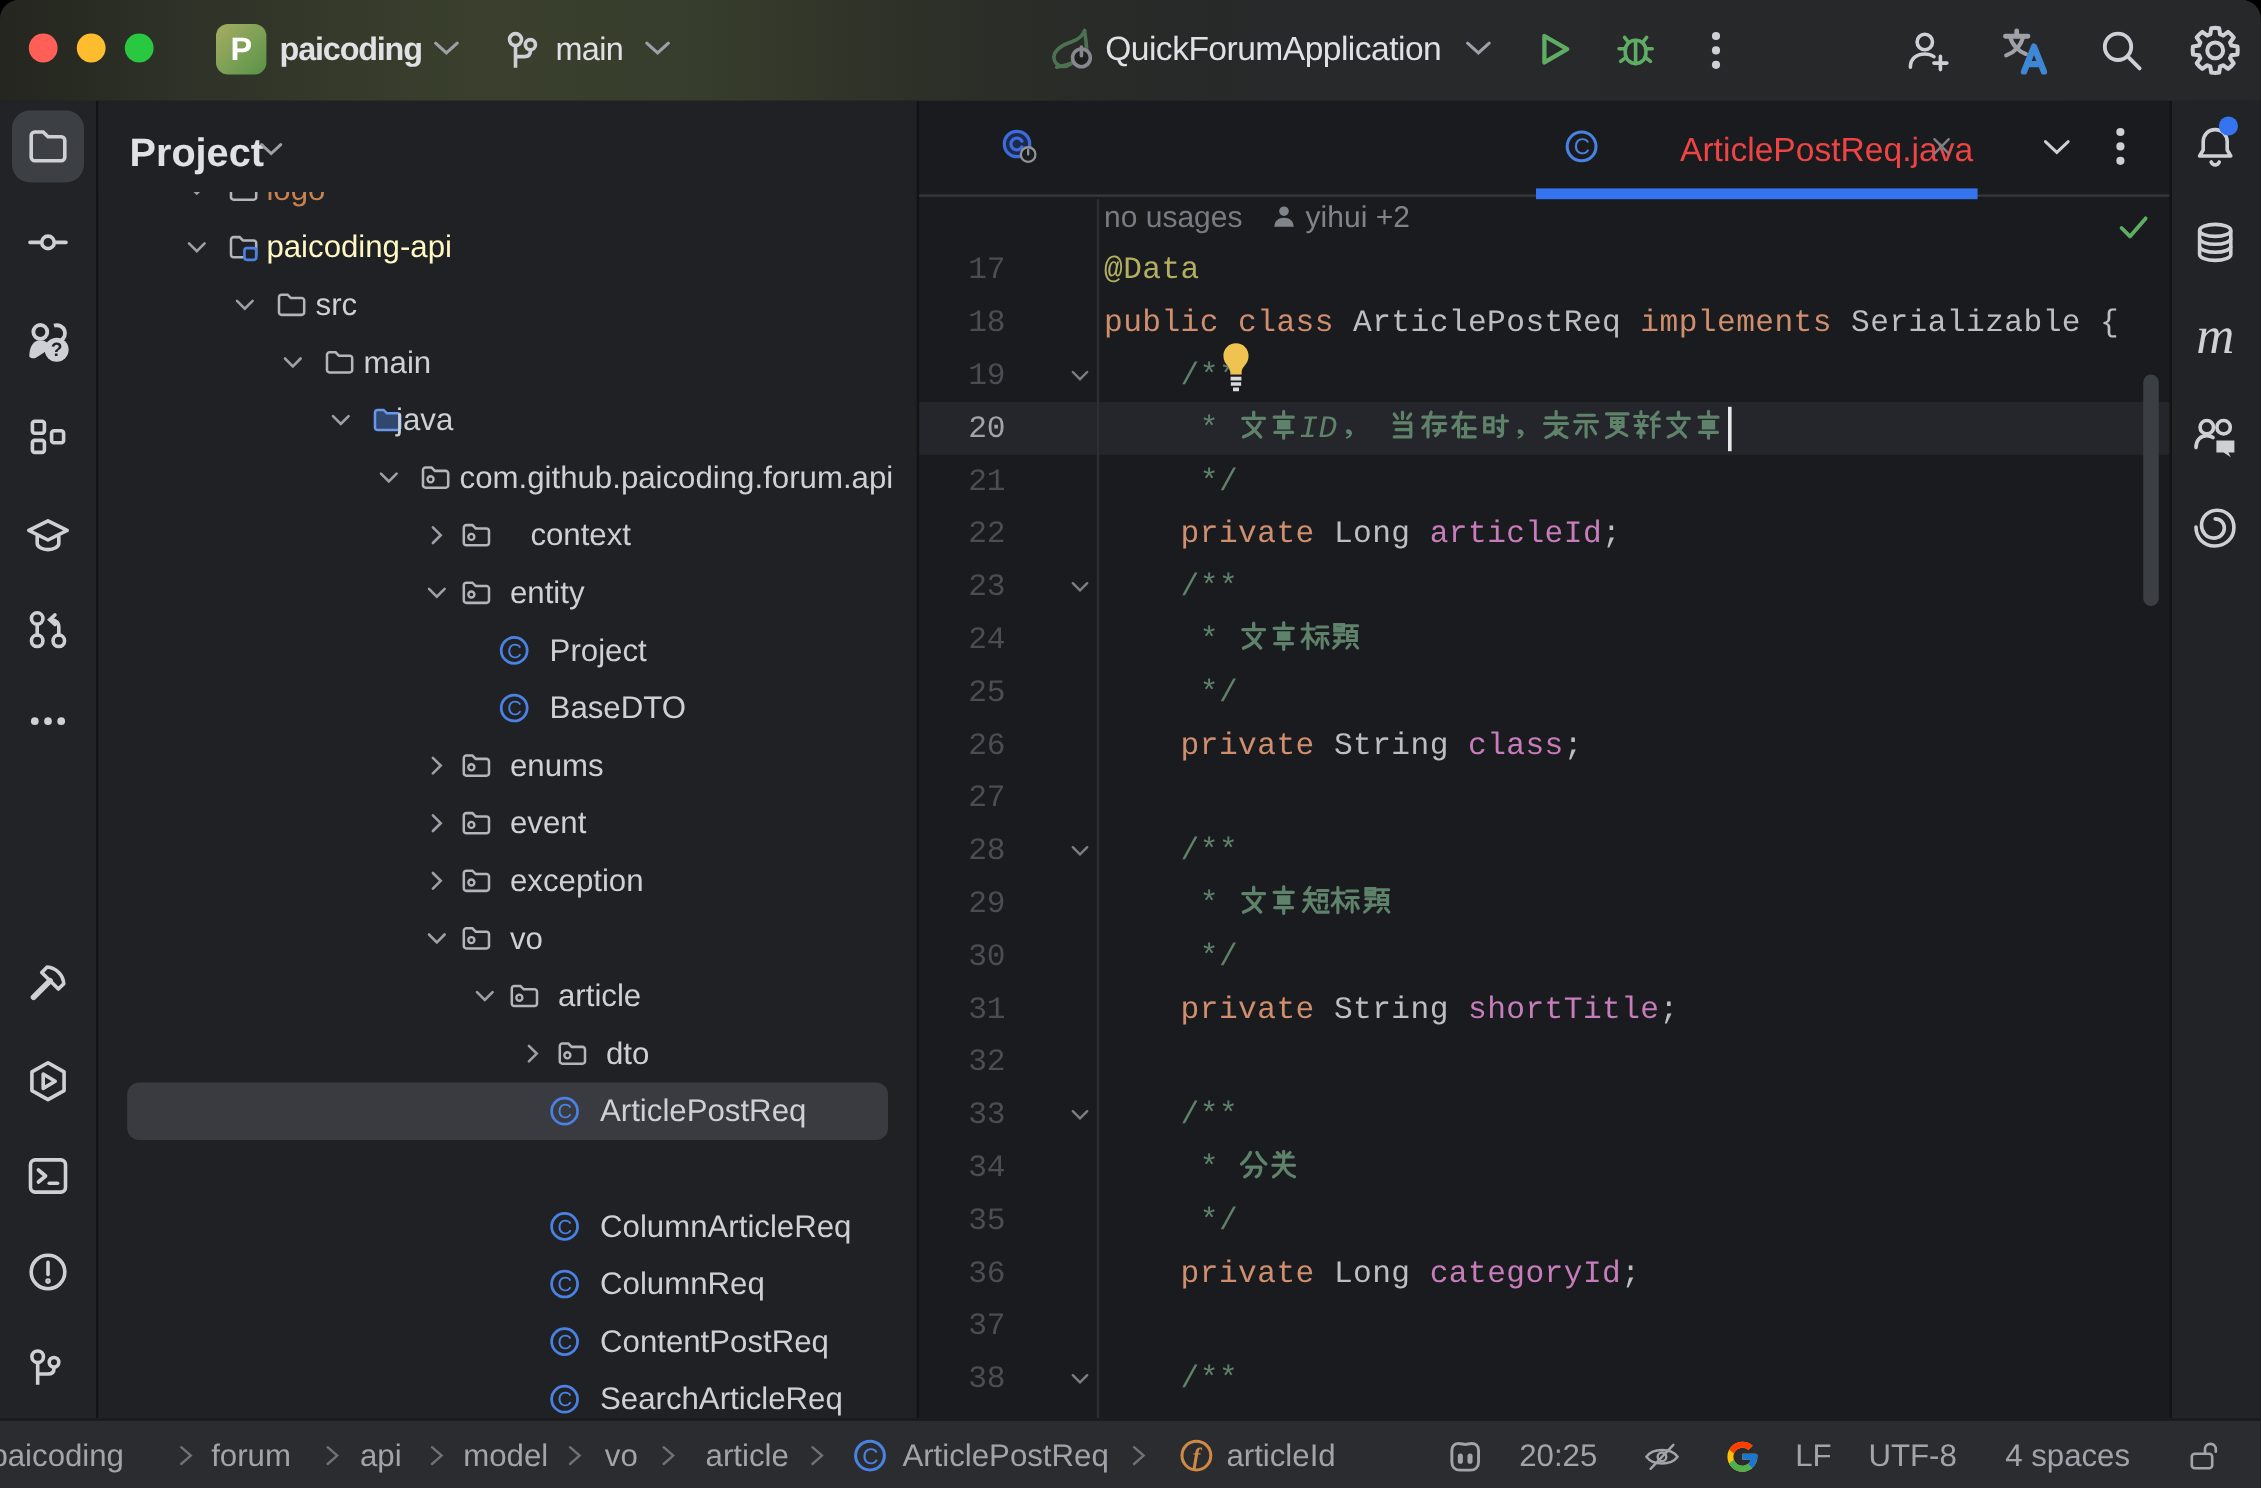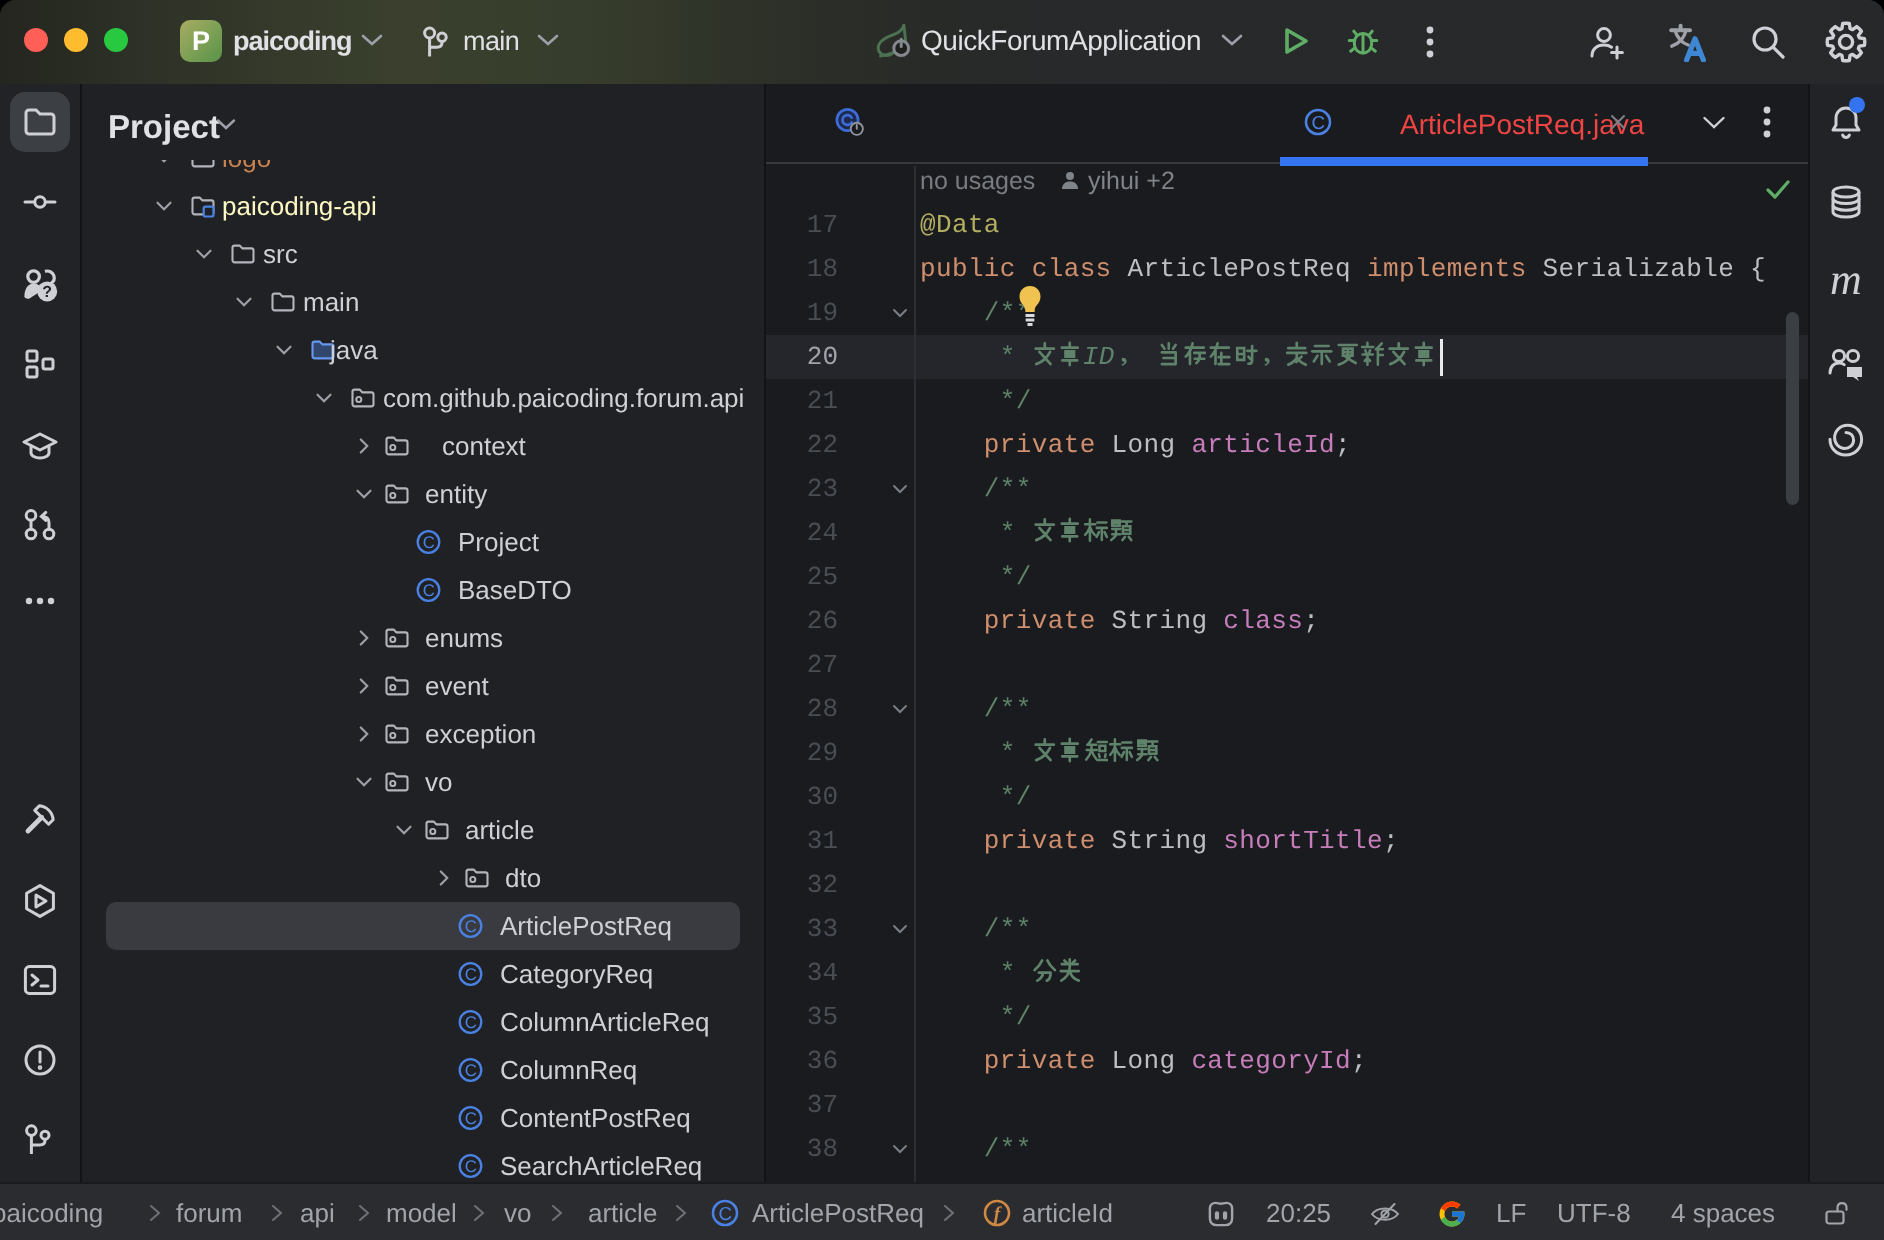--- a/index.html
+++ b/index.html
@@ -387,26 +387,20 @@
         <svg class="ticon" style="left:381px" width="28" height="28">
           <use href="#i-folderPkg"></use>
         </svg>
         <span class="lbl" style="left:423px">dto</span>
       </div>
     <div class="trow" style="top:818px">
         <svg class="ticon" style="left:375px" width="27" height="27">
           <use href="#i-classC"></use>
         </svg>
         <span class="lbl" style="left:418px">ArticlePostReq</span>
-      </div>
-    <div class="trow" style="top:866px">
-        <svg class="ticon" style="left:375px" width="27" height="27">
-          <use href="#i-classC"></use>
-        </svg>
-        <span class="lbl" style="left:418px">CategoryReq</span>
       </div>
     <div class="trow" style="top:914px">
         <svg class="ticon" style="left:375px" width="27" height="27">
           <use href="#i-classC"></use>
         </svg>
         <span class="lbl" style="left:418px">ColumnArticleReq</span>
       </div>
     <div class="trow" style="top:962px">
         <svg class="ticon" style="left:375px" width="27" height="27">
           <use href="#i-classC"></use>

